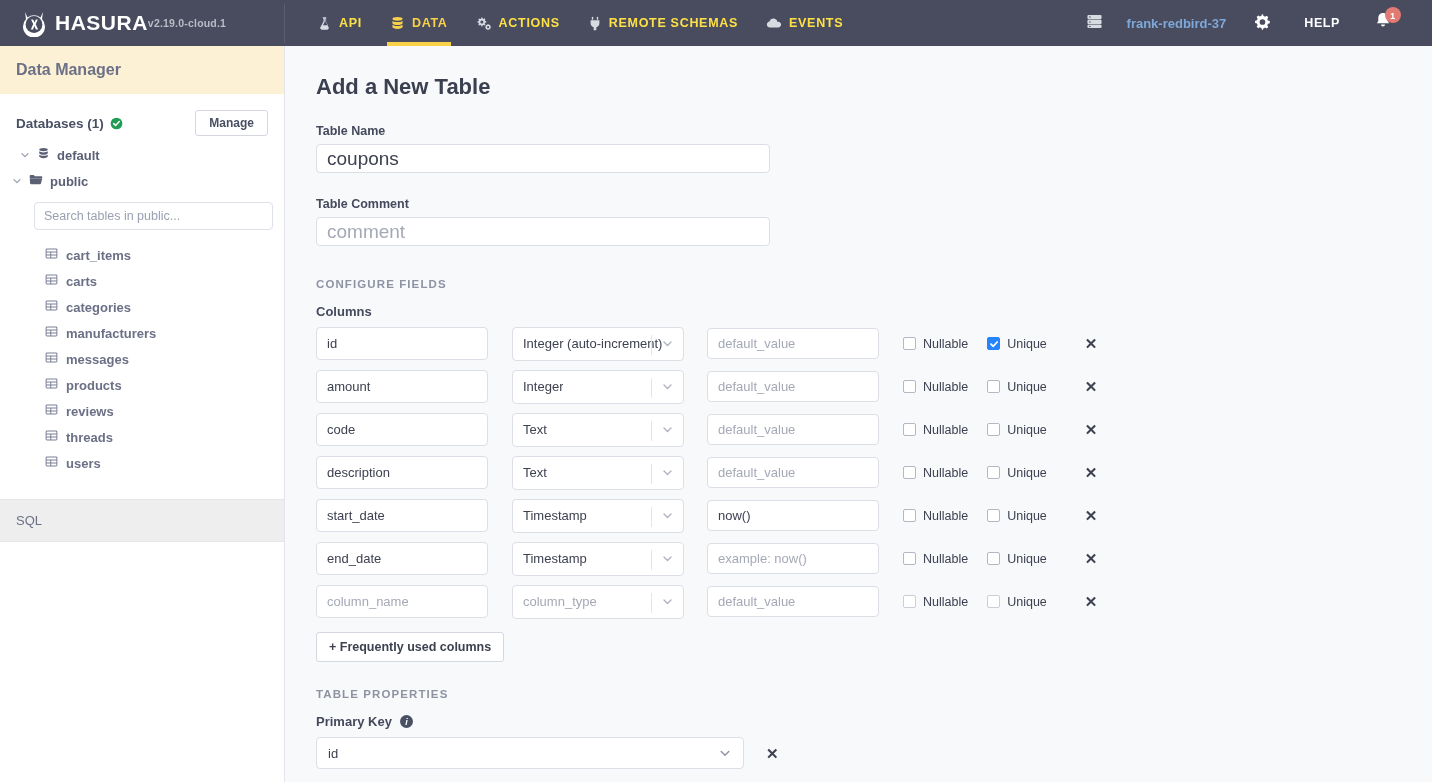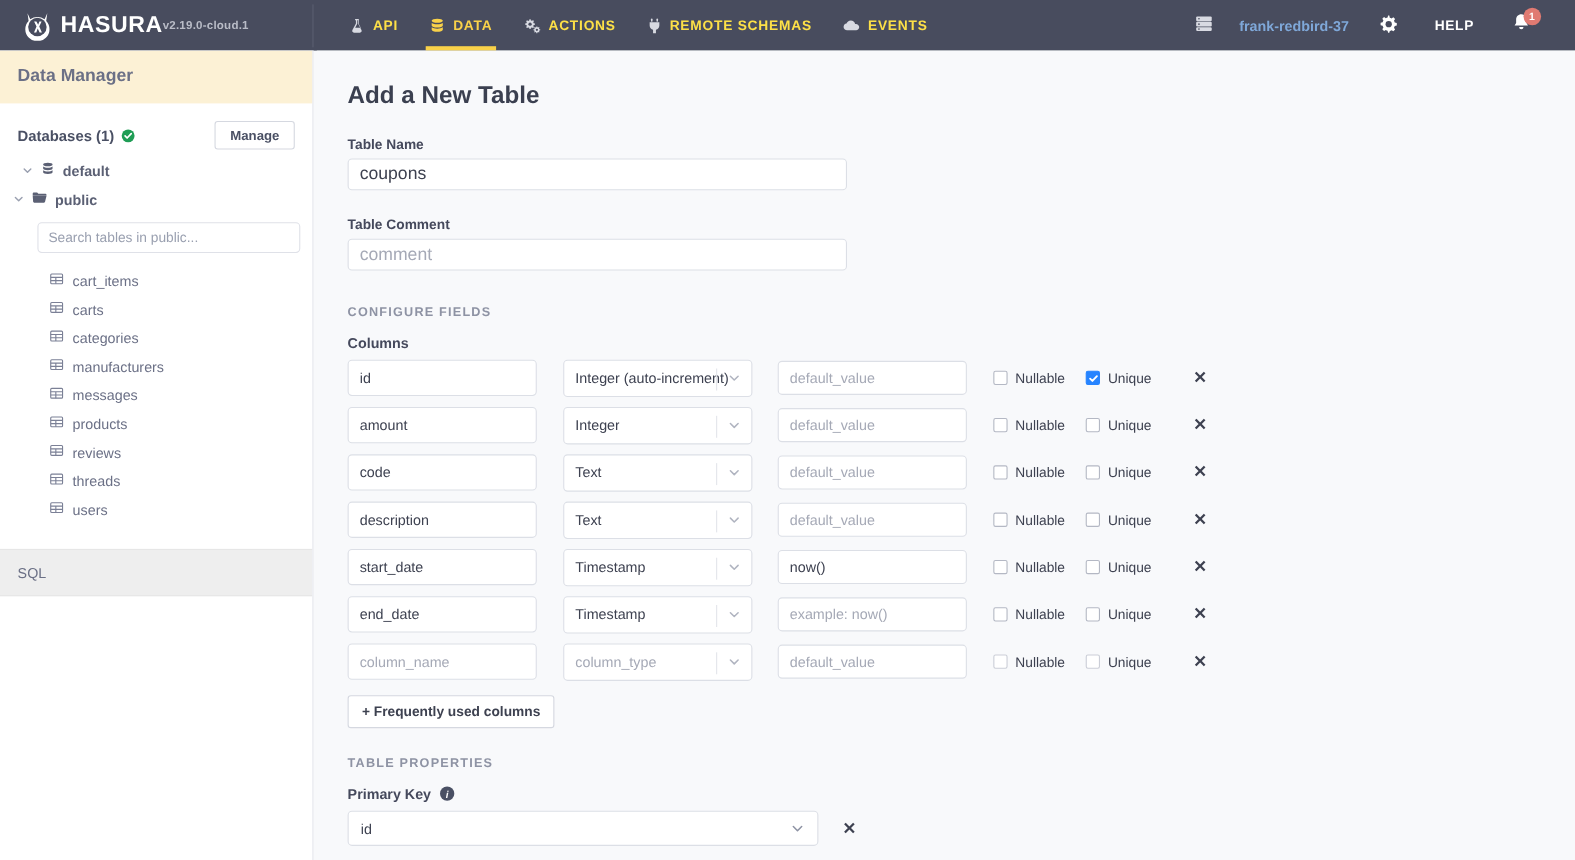--- a/index.html
+++ b/index.html
@@ -109,21 +109,21 @@
   .chev { color: #9aa0b0; font-size: 10px; width: 10px; display:flex; }
   .search-wrap { padding: 8px 16px 0 34px; }
   .search-input {
     width: 239px; height: 28px;
     border: 1px solid #dfe1e8; border-radius: 4px;
     padding: 0 9px; font-size: 12.5px; color: #4a5064;
     font-family: "Liberation Sans", sans-serif; outline: none;
     background: #fff;
   }
   .search-input::placeholder { color: #9aa0b0; }
-  .tbl-list { padding-top: 12px; }
+  .tbl-list { padding-top: 12px; font-weight: bold; }
   .tbl-item {
     display: flex; align-items: center; gap: 8px;
     padding: 5px 0 5px 45px;
     font-size: 13px; color: #6b7086; cursor: pointer;
   }
   .sql-band {
     position: absolute; left: 0; top: 453px;
     width: 284px; height: 43px;
     background: #eeeeee;
     border-top: 1px solid #e6e6e6; border-bottom: 1px solid #e6e6e6;
@@ -144,21 +144,21 @@
   }
   .field-label {
     color: #45495c; font-size: 12.5px; font-weight: bold;
     margin: 24px 0 6px 28px;
   }
   .text-input {
     display: block; margin-left: 28px;
     width: 454px; height: 29px;
     border: 1px solid #dcdfe6; border-radius: 4px;
     background: #fff; padding: 0 10px;
-    font-size: 16px; color: #3d4150;
+    font-size: 19px; color: #3d4150;
     font-family: "Liberation Sans", sans-serif; outline: none;
   }
   .text-input::placeholder { color: #a5a9b6; }
 
   .section-label {
     color: #8e93a4; font-size: 11.5px; font-weight: bold;
     letter-spacing: 1.1px; margin: 32px 0 0 28px;
   }
   .sub-label {
     color: #45495c; font-size: 13px; font-weight: bold;

